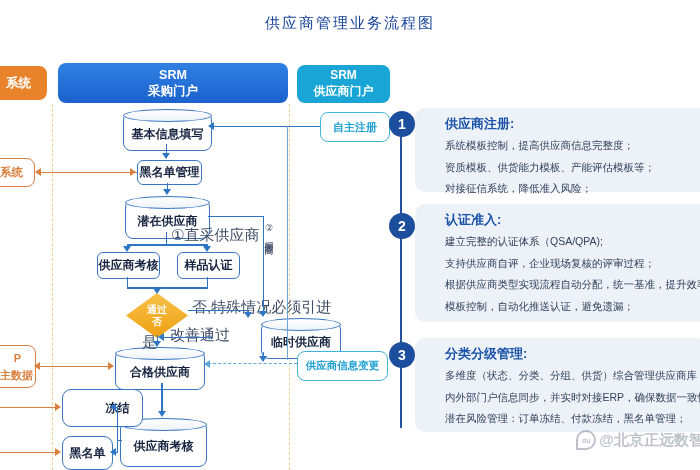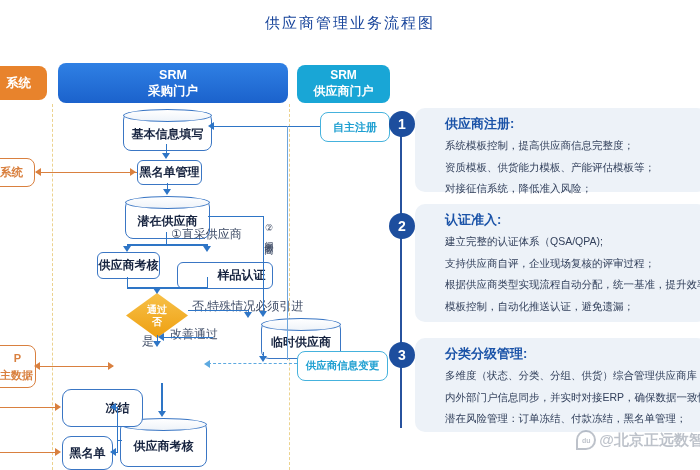--- a/index.html
+++ b/index.html
@@ -35,21 +35,21 @@
   .hl{height:1.5px;background:#2e75c6;}
   .vl{width:1.5px;background:#2e75c6;}
   .o{background:#d9803f;}
   .lt2{background:#6ea6dc;}
   .dashl{height:0;border-top:1.5px dashed #5da9e0;background:none;}
   .ah{width:0;height:0;border:4px solid transparent;}
   .ah-d{border-top:6px solid #2e75c6;border-bottom:none;}
   .ah-l{border-right:6px solid #2e75c6;border-left:none;}
   .ah-r{border-left:6px solid #2e75c6;border-right:none;} .ah-l.oa{border-right-color:#d9803f;} .ah-r.oa{border-left-color:#d9803f;}
   .ah-l.la{border-right-color:#5da9e0;}
-  .elabel{font-size:12px;color:#3f4c66;white-space:nowrap;}
+  .elabel{font-size:15px;color:#3f4c66;white-space:nowrap;}
   .vlabel{writing-mode:vertical-rl;font-size:9px;color:#3f4c66;letter-spacing:1px;}
   
   .timeline{width:2px;background:#27529e;}
   .numc{width:26px;height:26px;border-radius:50%;background:#1d4e9e;color:#fff;font-weight:bold;
         font-size:14px;display:flex;align-items:center;justify-content:center;}
   .card{left:415px;width:292px;background:#edf2f8;border-radius:10px;padding:0;}
   .card .ct{font-size:13px;font-weight:bold;color:#1b53a8;margin:7px 0 2px 30px;white-space:nowrap;}
   .card .cl{font-size:10.5px;color:#33415c;line-height:21.5px;margin-left:30px;white-space:nowrap;}
   
   .wm{display:flex;align-items:center;gap:3px;opacity:.45;color:#6f7a8c;font-weight:bold;font-size:15px;
@@ -92,29 +92,32 @@
   </div>
   <div class="abs rbox" style="left:137px;top:160px;width:63px;height:23px;">
     <span>黑名单管理</span>
   </div>
   <div class="abs cyl" style="left:125px;top:199px;width:83px;height:33px;">
     <span>潜在供应商</span>
   </div>
   <div class="abs rbox" style="left:97px;top:252px;width:61px;height:25px;">
     <span>供应商考核</span>
   </div>
-  <div class="abs rbox" style="left:177px;top:262px;width:61px;height:25px;padding-left:33px;">
+  <div class="abs rbox" style="left:177px;top:252px;width:61px;height:25px;">
     <span>样品认证</span>
   </div>
   <div class="abs diamond" style="left:126px;top:293px;width:62px;height:45px;">
     <span>通过</span>
     <span>否</span>
   </div>
   <div class="abs cyl" style="left:213px;top:321px;width:78px;height:31px;margin-left:48px;">
     <span>临时供应商</span>
+  </div>
+  <div class="abs cyl" style="left:115px;top:350px;width:88px;height:33px;">
+    <span>合格供应商</span>
   </div>
   <div class="abs cyl" style="left:120px;top:421px;width:85px;height:39px;">
     <span>供应商考核</span>
   </div>
   <div class="abs rbox" style="left:62px;top:389px;width:49px;height:36px;border-radius:9px;padding-left:30px;">
     <span>冻结</span>
   </div>
   <div class="abs rbox" style="left:62px;top:436px;width:49px;height:32px;border-radius:9px;">
     <span>黑名单</span>
   </div>

